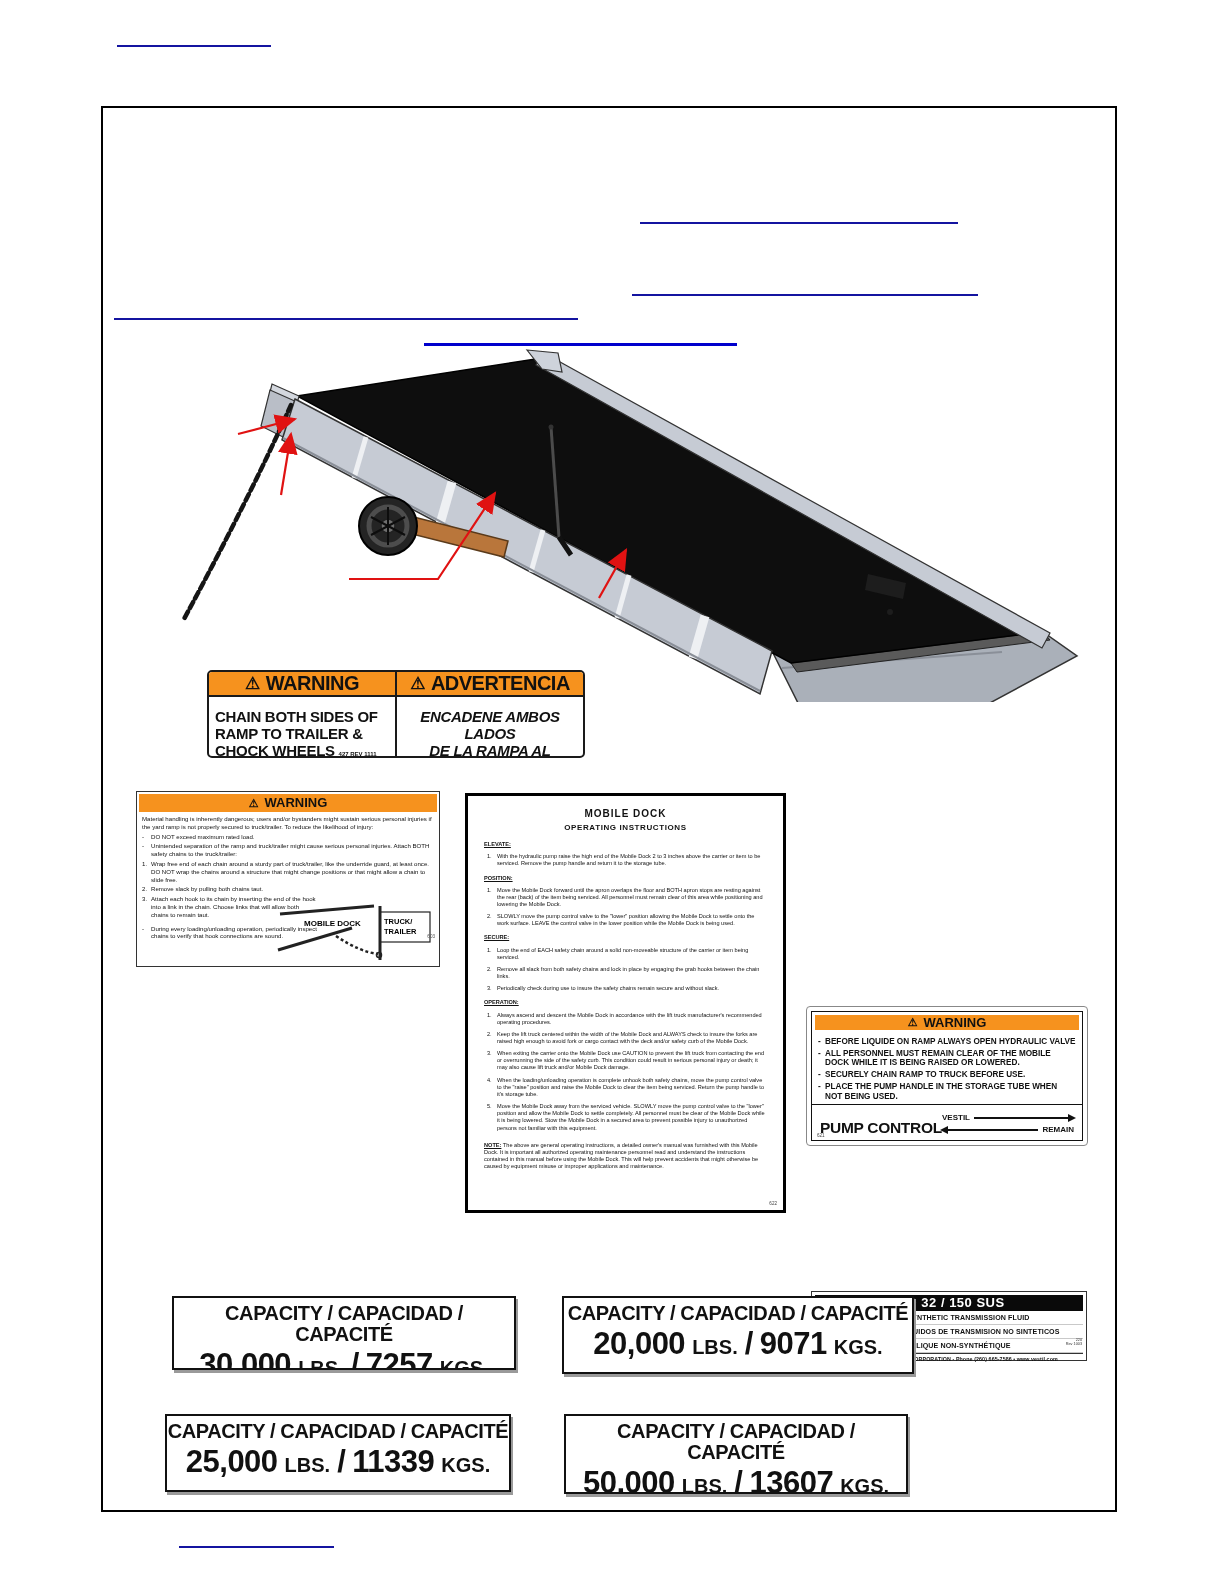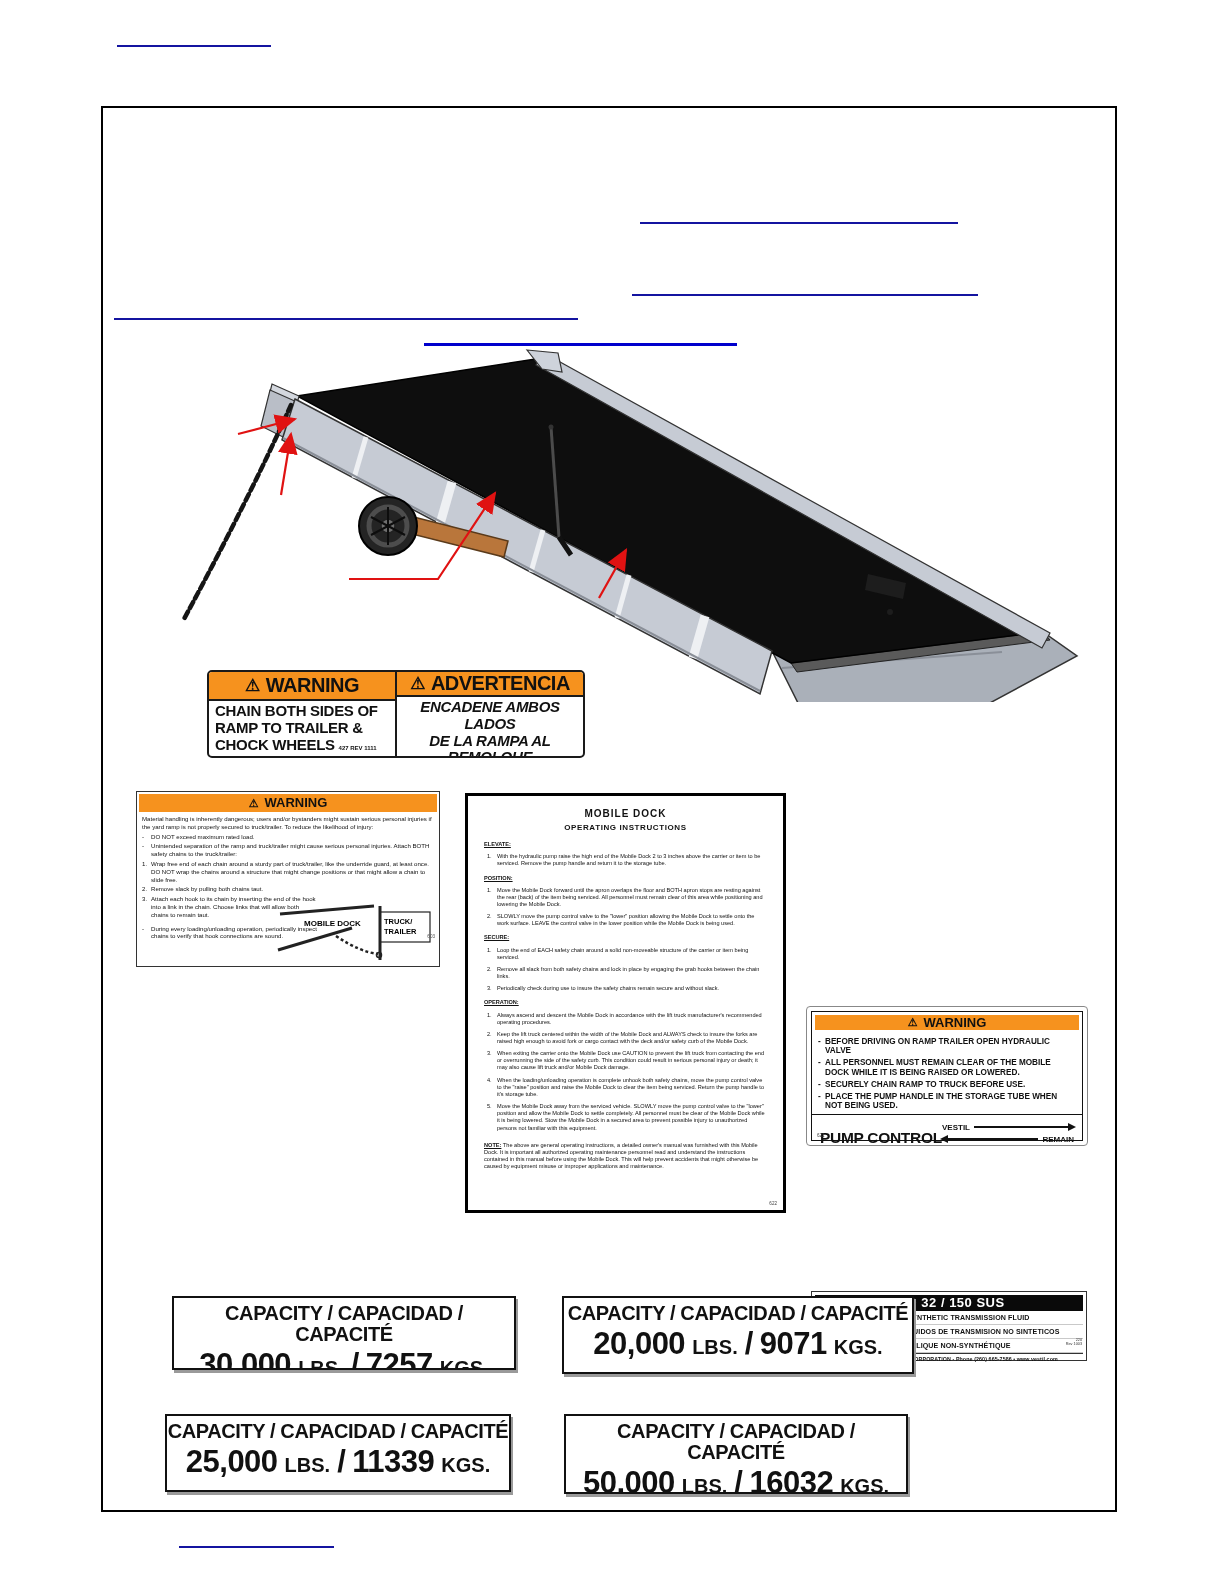--- a/index.html
+++ b/index.html
@@ -9,21 +9,21 @@
   .main-box{border:2px solid #000;background:#fff;}
 
   
   .chain-label{border:2px solid #1a1a1a;border-radius:5px;display:flex;background:#fff;overflow:hidden;}
   .chain-col{flex:1;display:flex;flex-direction:column;}
   .chain-col+.chain-col{border-left:2px solid #1a1a1a;}
   .orange-band{background:#F6921E;display:flex;align-items:center;justify-content:center;gap:6px;
     font-weight:bold;color:#111;}
   .chain-label .orange-band{height:27px;font-size:20px;letter-spacing:-0.5px;border-bottom:2px solid #1a1a1a;}
   .warn-tri{font-size:17px;line-height:1;}
-  .chain-body{flex:1;padding:2px 6px;font-weight:bold;font-size:15px;line-height:1.12;letter-spacing:-0.3px;border-radius:9px;}
+  .chain-body{flex:1;padding:12px 6px;font-weight:bold;font-size:15px;line-height:1.12;letter-spacing:-0.3px;border-radius:9px;}
   .chain-body.center{text-align:center;font-style:italic;}
   .tiny-code{font-size:6px;font-weight:bold;letter-spacing:0;}
 
   
   .dwarn{border:1.5px solid #333;background:#fff;font-size:6.1px;line-height:1.28;overflow:hidden;}
   .dwarn .orange-band{height:18px;font-size:13px;margin:2px 2px 2px 2px;}
   .dwarn .warn-tri{font-size:11px;}
   .dwarn-body{position:relative;padding:1px 5px 2px 5px;}
   .dw-item{display:flex;margin-top:2px;}
   .dw-item .mk{flex:none;width:9px;}
@@ -302,21 +302,21 @@
 
 <div class="abs pwarn" style="left:806px;top:1006px;width:282px;height:140px;">
   <div class="pwarn-inner">
     <div class="orange-band">
       <span class="warn-tri">⚠</span>
       <span>WARNING</span>
     </div>
     <div class="pw-bullets">
       <div class="pw-b">
           <span class="mk">-</span>
-          <span>BEFORE DRIVING ON RAMP TRAILER OPEN HYDRAULIC VALVE</span>
+          <span>BEFORE LIQUIDE ON RAMP ALWAYS OPEN HYDRAULIC VALVE</span>
         </div>
       <div class="pw-b">
           <span class="mk">-</span>
           <span>ALL PERSONNEL MUST REMAIN CLEAR OF THE MOBILE DOCK WHILE IT IS BEING RAISED OR LOWERED.</span>
         </div>
       <div class="pw-b">
           <span class="mk">-</span>
           <span>SECURELY CHAIN RAMP TO TRUCK BEFORE USE.</span>
         </div>
       <div class="pw-b">
@@ -373,18 +373,18 @@
     <span class="cap-unit">KGS.</span>
   </div>
 </div>
 
 <div class="abs cap" style="left:564px;top:1414px;width:344px;height:80px;">
   <div class="cap-title">CAPACITY / CAPACIDAD / CAPACITÉ</div>
   <div class="cap-vals">
     <span class="cap-num">50,000</span>
     <span class="cap-unit">LBS.</span>
     <span class="cap-num">/</span>
-    <span class="cap-num">16032</span>
+    <span class="cap-num">13607</span>
     <span class="cap-unit">KGS.</span>
   </div>
 </div>
 
 <div class="abs link-line" style="left:179px;top:1546px;width:155px;height:2px;"></div>
 
 </body></html>

